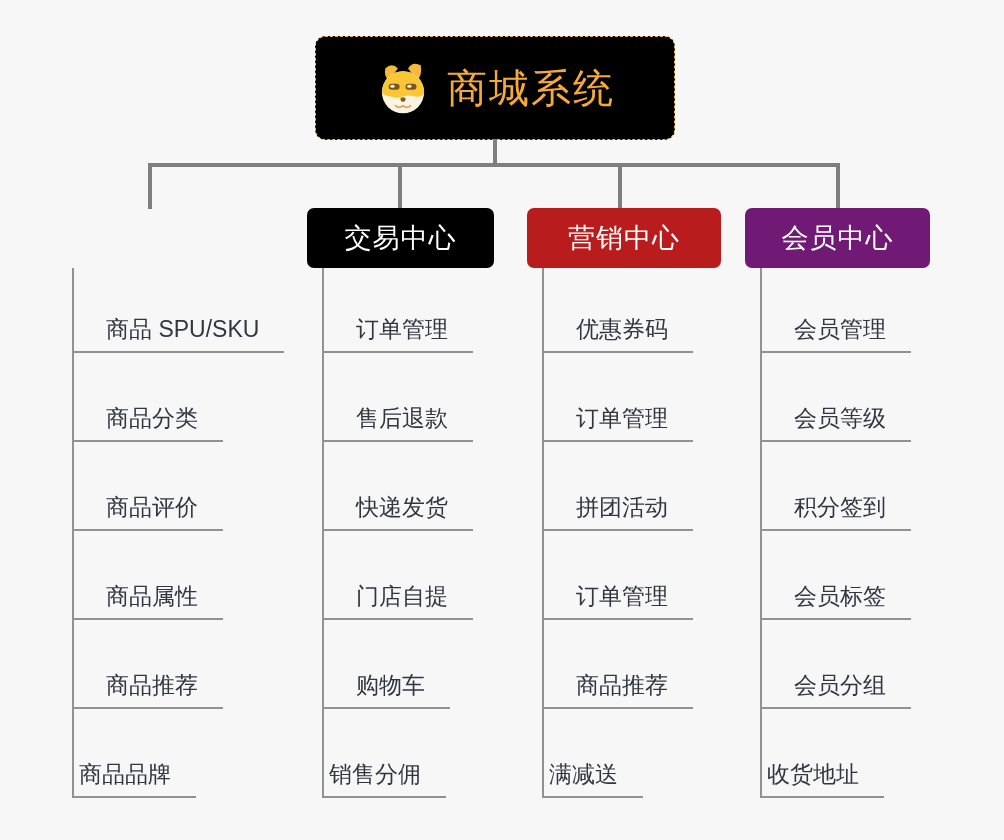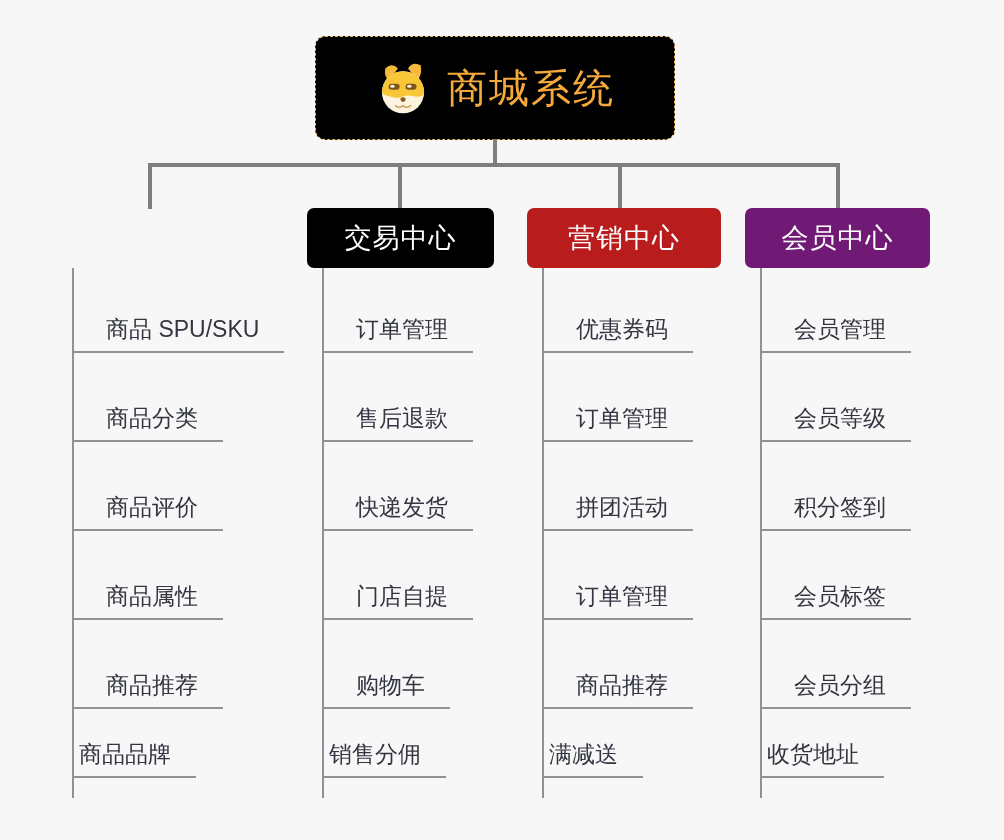--- a/index.html
+++ b/index.html
@@ -48,21 +48,21 @@
 
   
   .leaf{
     position:absolute;
     color:#333640;font-size:23px;line-height:28px;white-space:nowrap;
     padding:0 25px 8px 34px;
     border-bottom:2px solid #909294;
   }
   .c0{left:72px;} .c1{left:322px;} .c2{left:542px;} .c3{left:760px;}
   .r0{top:315px;} .r1{top:404px;} .r2{top:493px;}
-  .r3{top:582px;} .r4{top:671px;} .r5{top:740px;padding-left:7px;}
+  .r3{top:582px;} .r4{top:671px;} .r5{top:760px;padding-left:7px;}
 </style>
 </head>
 <body>
 
 <div class="canvas">
 
   <div class="root-node">
     <svg class="doge" viewBox="0 0 64 64" aria-hidden="true">
       <path d="M11 9 Q19 1 26 9 L15 23 Q9 18 11 9 Z" fill="#f6b93b"></path>
       <path d="M53 5 Q43 0 38 9 L49 23 Q55 16 53 5 Z" fill="#f6b93b"></path>

